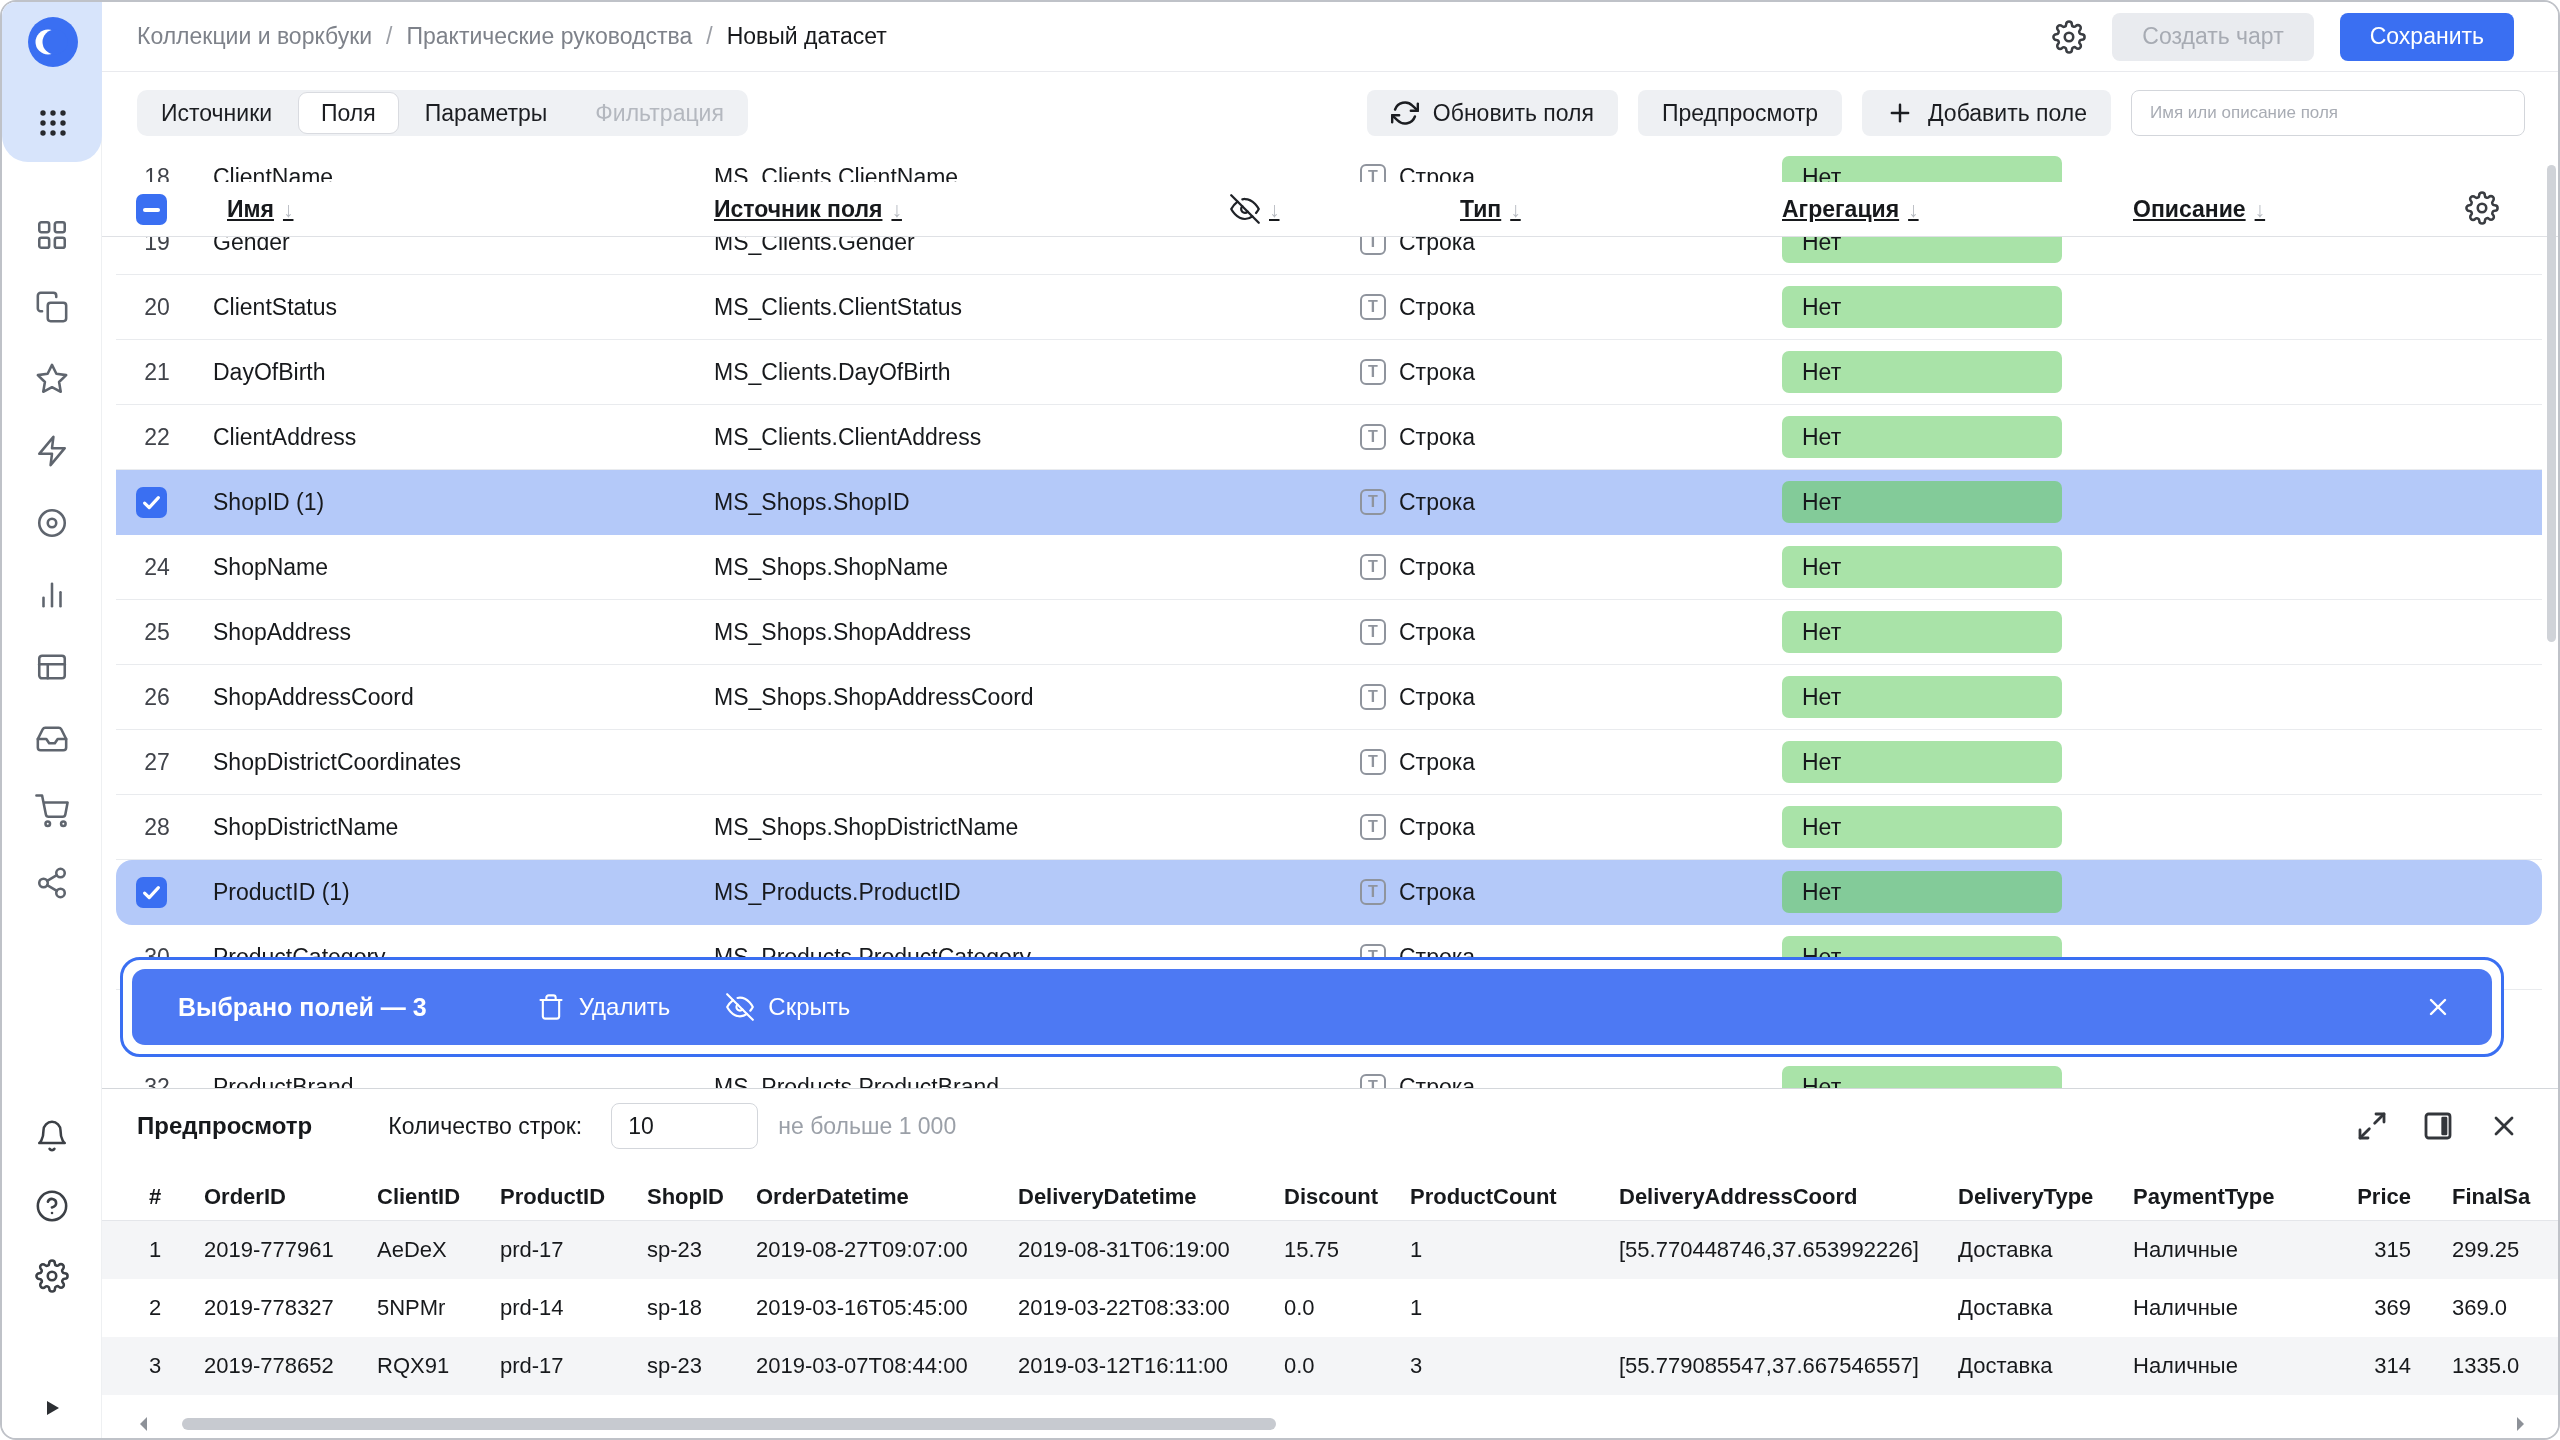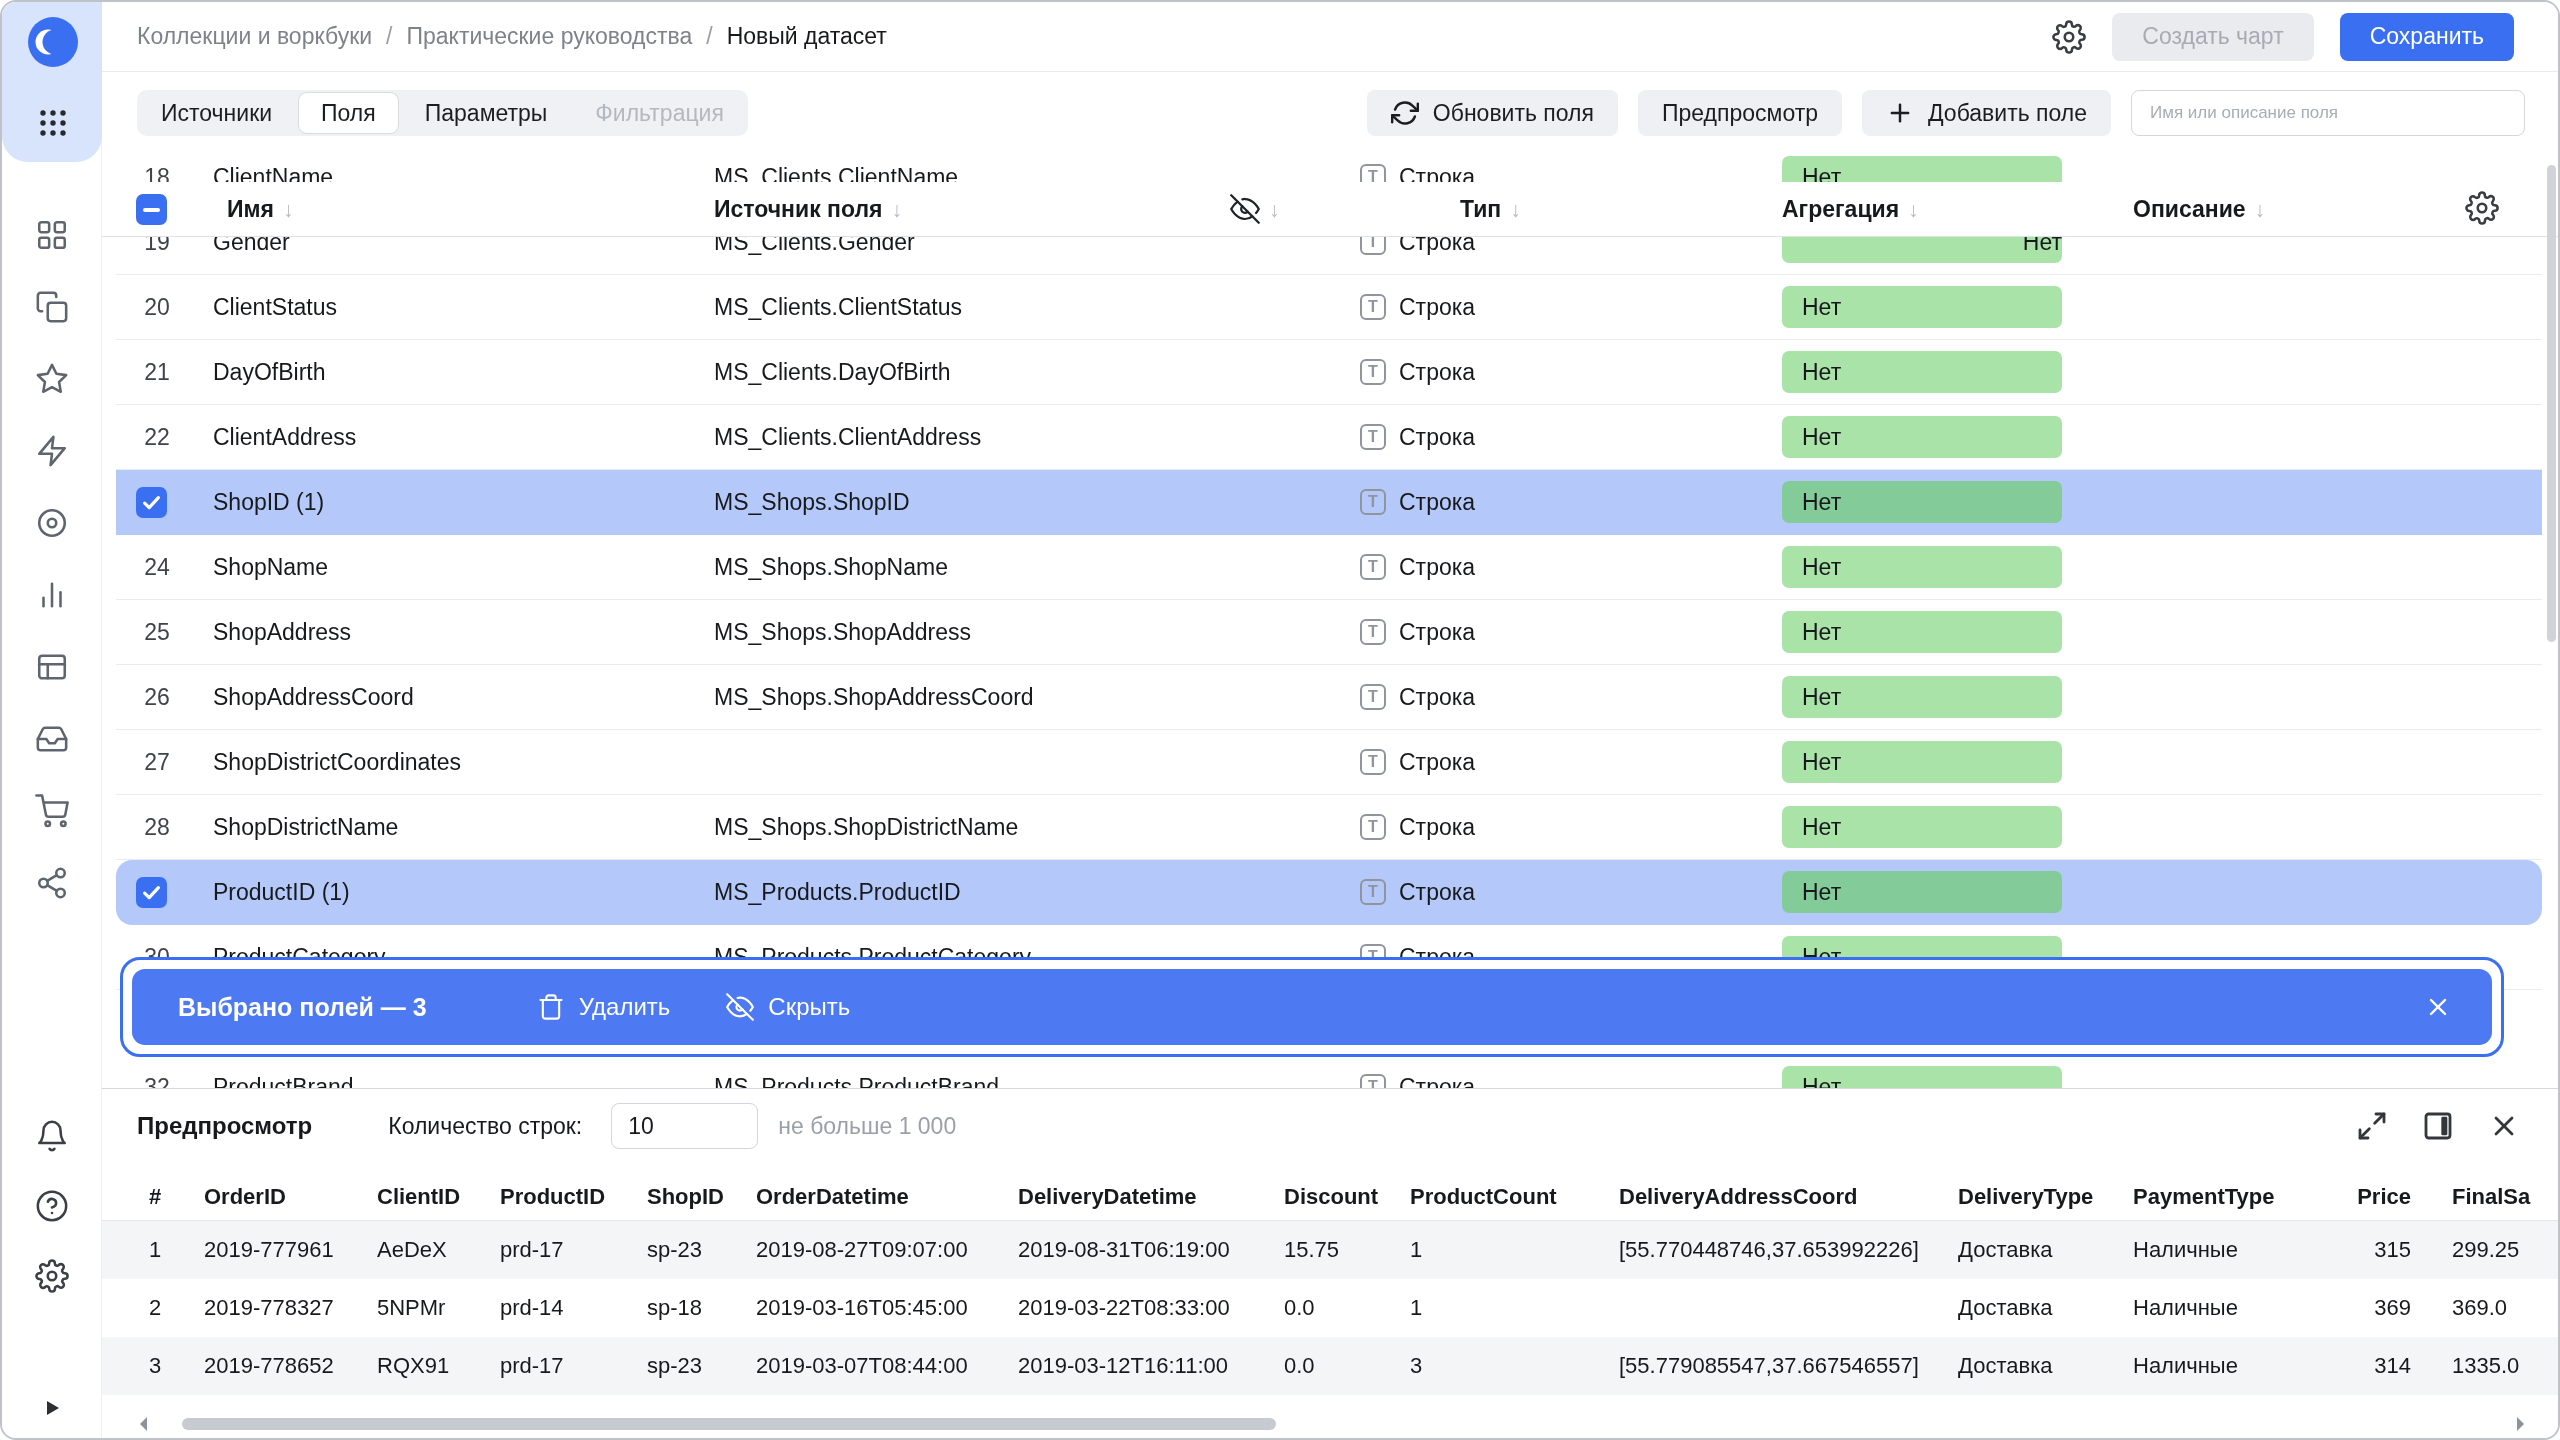--- a/index.html
+++ b/index.html
@@ -53,21 +53,21 @@
   .cname { position:absolute; left:97px; top:0; line-height:64px; white-space:nowrap; }
   .csrc { position:absolute; left:598px; top:0; line-height:64px; white-space:nowrap; }
   .ctype { position:absolute; left:1244px; top:0; height:64px; display:flex; align-items:center; gap:13px; }
   .ticon { width:26px; height:26px; border:2px solid #8f949d; border-radius:6px; color:#8f949d; font-size:16px; font-style:normal; display:flex; align-items:center; justify-content:center; font-weight:bold; flex:none; }
   .cbadge { position:absolute; left:1666px; top:11px; width:280px; height:42px; background:var(--badge); border-radius:7px; line-height:42px; padding-left:20px; }
   .frow.sel .cbadge { background:var(--badge_selected); }
 
   .fields-head { position:absolute; top:28px; left:0; width:100%; height:55px; background:#fff; border-bottom:1px solid #dfe1e5; z-index:5; font-size:23px; font-weight:bold; color:#17191c; }
   .fh-chk { position:absolute; left:34px; top:12px; width:31px; height:31px; background:var(--accent); border-radius:7px; border:none; }
   .fh-chk::after { content:""; position:absolute; left:7px; top:14px; width:17px; height:4px; background:#fff; border-radius:2px; }
-  .fh-label { position:absolute; top:0; height:54px; display:flex; align-items:center; gap:9px; }
+  .fh-label { position:absolute; top:0; height:54px; display:flex; align-items:center; gap:9px;text-decoration:underline; }
   .arrow::after { content:"↓"; color:#b6bac1; font-weight:normal; font-size:21px; }
   .fh-name{left:125px;} .fh-source{left:612px;} .fh-eye{left:1128px;} .fh-type{left:1358px;} .fh-agg{left:1680px;} .fh-desc{left:2031px;}
   .fh-gear { position:absolute; left:2363px; top:9px; background:none; border:none; color:#3a3d42; }
 
   .vscroll { position:absolute; right:6px; top:0; width:9px; height:100%; z-index:8; }
   .vthumb { position:absolute; top:11px; left:0; width:9px; height:477px; background:#d0d3d8; border-radius:5px; }
 
   
   .selbar { position:absolute; left:18px; top:803px; width:2384px; height:100px; background:#fff; border:3px solid var(--accent); border-radius:20px; padding:9px; z-index:10; }
   .selbar-inner { width:100%; height:100%; background:var(--selection_bar); border-radius:13px; display:flex; align-items:center; padding:0 40px 0 46px; color:#fff; }
@@ -282,21 +282,21 @@
 
     <section class="fields-region">
       <div class="fields-rows" id="fields-rows">
           <div class="frow" style="top: -65px;">
             <span class="rnum">18</span>
             <span class="cname">ClientName</span>
             <span class="csrc">MS_Clients.ClientName</span>
             <span class="ctype"><i class="ticon">T</i>Строка</span>
             <span class="cbadge">Нет</span>
           </div>
-          <div class="frow" style="top: 0px; text-align: right;">
+          <div class="frow" style="top: 0px;">
             <span class="rnum">19</span>
             <span class="cname">Gender</span>
             <span class="csrc">MS_Clients.Gender</span>
             <span class="ctype"><i class="ticon">T</i>Строка</span>
             <span class="cbadge">Нет</span>
           </div>
           <div class="frow" style="top: 65px;">
             <span class="rnum">20</span>
             <span class="cname">ClientStatus</span>
             <span class="csrc">MS_Clients.ClientStatus</span>

